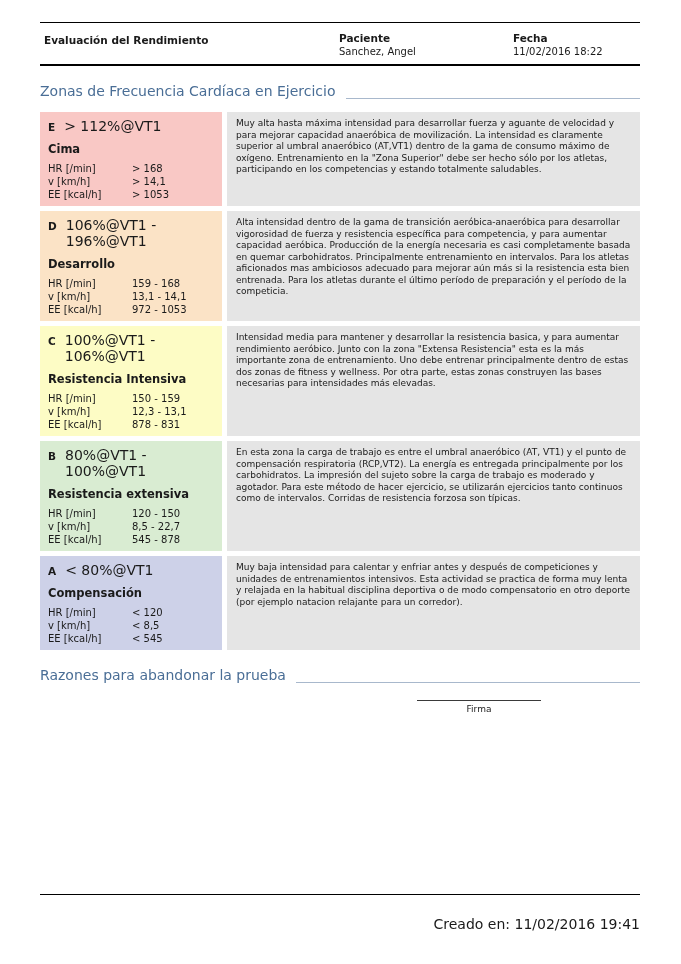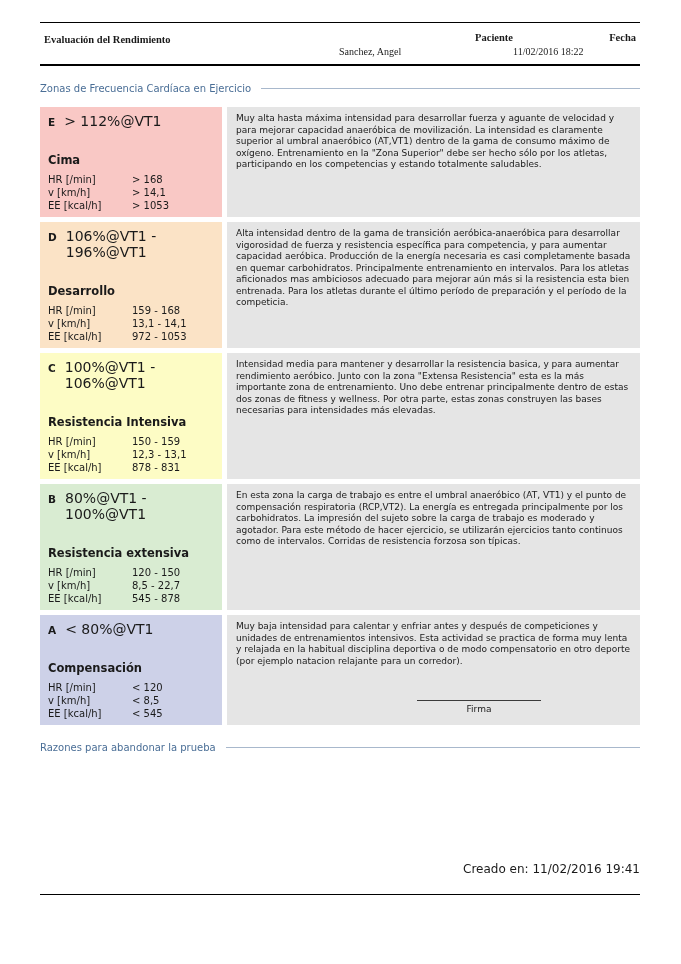--- a/index.html
+++ b/index.html
@@ -6,62 +6,62 @@
   .page{
     position:relative;
     width:681px;height:964px;
     background:#ffffff;
     font-family:"DejaVu Sans","Liberation Sans",sans-serif;
     color:#1a1a1a;
     overflow:hidden;
   }
   .content{padding:0 41px 0 40px;}
   .top-rule{margin-top:22px;border-top:1px solid #000;}
-  .report-header{display:flex;padding:8px 4px 5px 4px;font-family:Liberation Serif, serif;}
+  .report-header{display:flex;padding:8px 4px 5px 4px;}
   .h-title{width:295px;font-size:10.5px;font-weight:bold;padding-top:3px;}
   .h-col{font-size:10px;line-height:14px;}
   .h-col.patient{width:174px;}
   .h-col.date{flex:1;}
-  .h-label{font-weight:bold;font-size:10.5px;text-align:right;}
+  .h-label{font-weight:bold;font-size:10.5px;}
   .header-rule{border-top:2px solid #000;}
   .section-title{
-    display:flex;align-items:center;gap:10px;
+    display:flex;align-items:flex-end;gap:10px;
     margin-top:17px;
-    color:#4a6e96;font-size:10px;
+    color:#4a6e96;font-size:14px;
   }
   .section-title .rule{flex:1;height:1px;background:#a8b8cc;}
   .zones{margin-top:13px;}
   .zone-row{display:flex;gap:5px;margin-bottom:5px;}
   .zone-row.z0{min-height:87px;}
   .zone-row.z1{min-height:97px;}
   .zone-row.z2{min-height:83px;}
   .zone-row.z3{min-height:86px;}
   .zone-row.z4{min-height:90px;}
   .zone-card{
     width:182px;box-sizing:border-box;
     padding:6px 8px 5px 8px;
     font-size:9px;
   }
   .zone-top{display:flex;align-items:baseline;}
   .zone-letter{font-weight:bold;font-size:10.5px;margin-right:9px;}
   .zone-range{font-size:14px;}
-  .zone-name{font-weight:bold;font-size:11.5px;margin:24px 0 7px 0;}
+  .zone-name{font-weight:bold;font-size:11.5px;margin:8px 0 7px 0;}
   .metrics{display:grid;grid-template-columns:84px 1fr;row-gap:1px;font-size:10px;line-height:12px;}
   .zone-desc{
     flex:1;box-sizing:border-box;
     background:#e5e5e5;
     padding:6px 9px;
     font-size:9px;line-height:11.5px;
   }
   .reasons{}
   .signature{position:absolute;left:417px;top:700px;width:124px;text-align:center;}
   .sig-line{border-top:1px solid #3a3a3a;height:0;}
   .sig-label{font-size:9px;padding-top:3px;color:#1a1a1a;}
   .footer-rule{position:absolute;left:40px;right:41px;top:894px;border-top:1px solid #000;}
-  .created{position:absolute;right:41px;top:862px;font-size:12px;}
+  .created{position:absolute;right:41px;top:916px;font-size:14px;}
 </style>
 </head>
 <body>
 
 <div class="page">
   <div class="content">
     <div class="top-rule"></div>
 
     <div class="report-header">
       <div class="h-title">Evaluación del Rendimiento</div>

